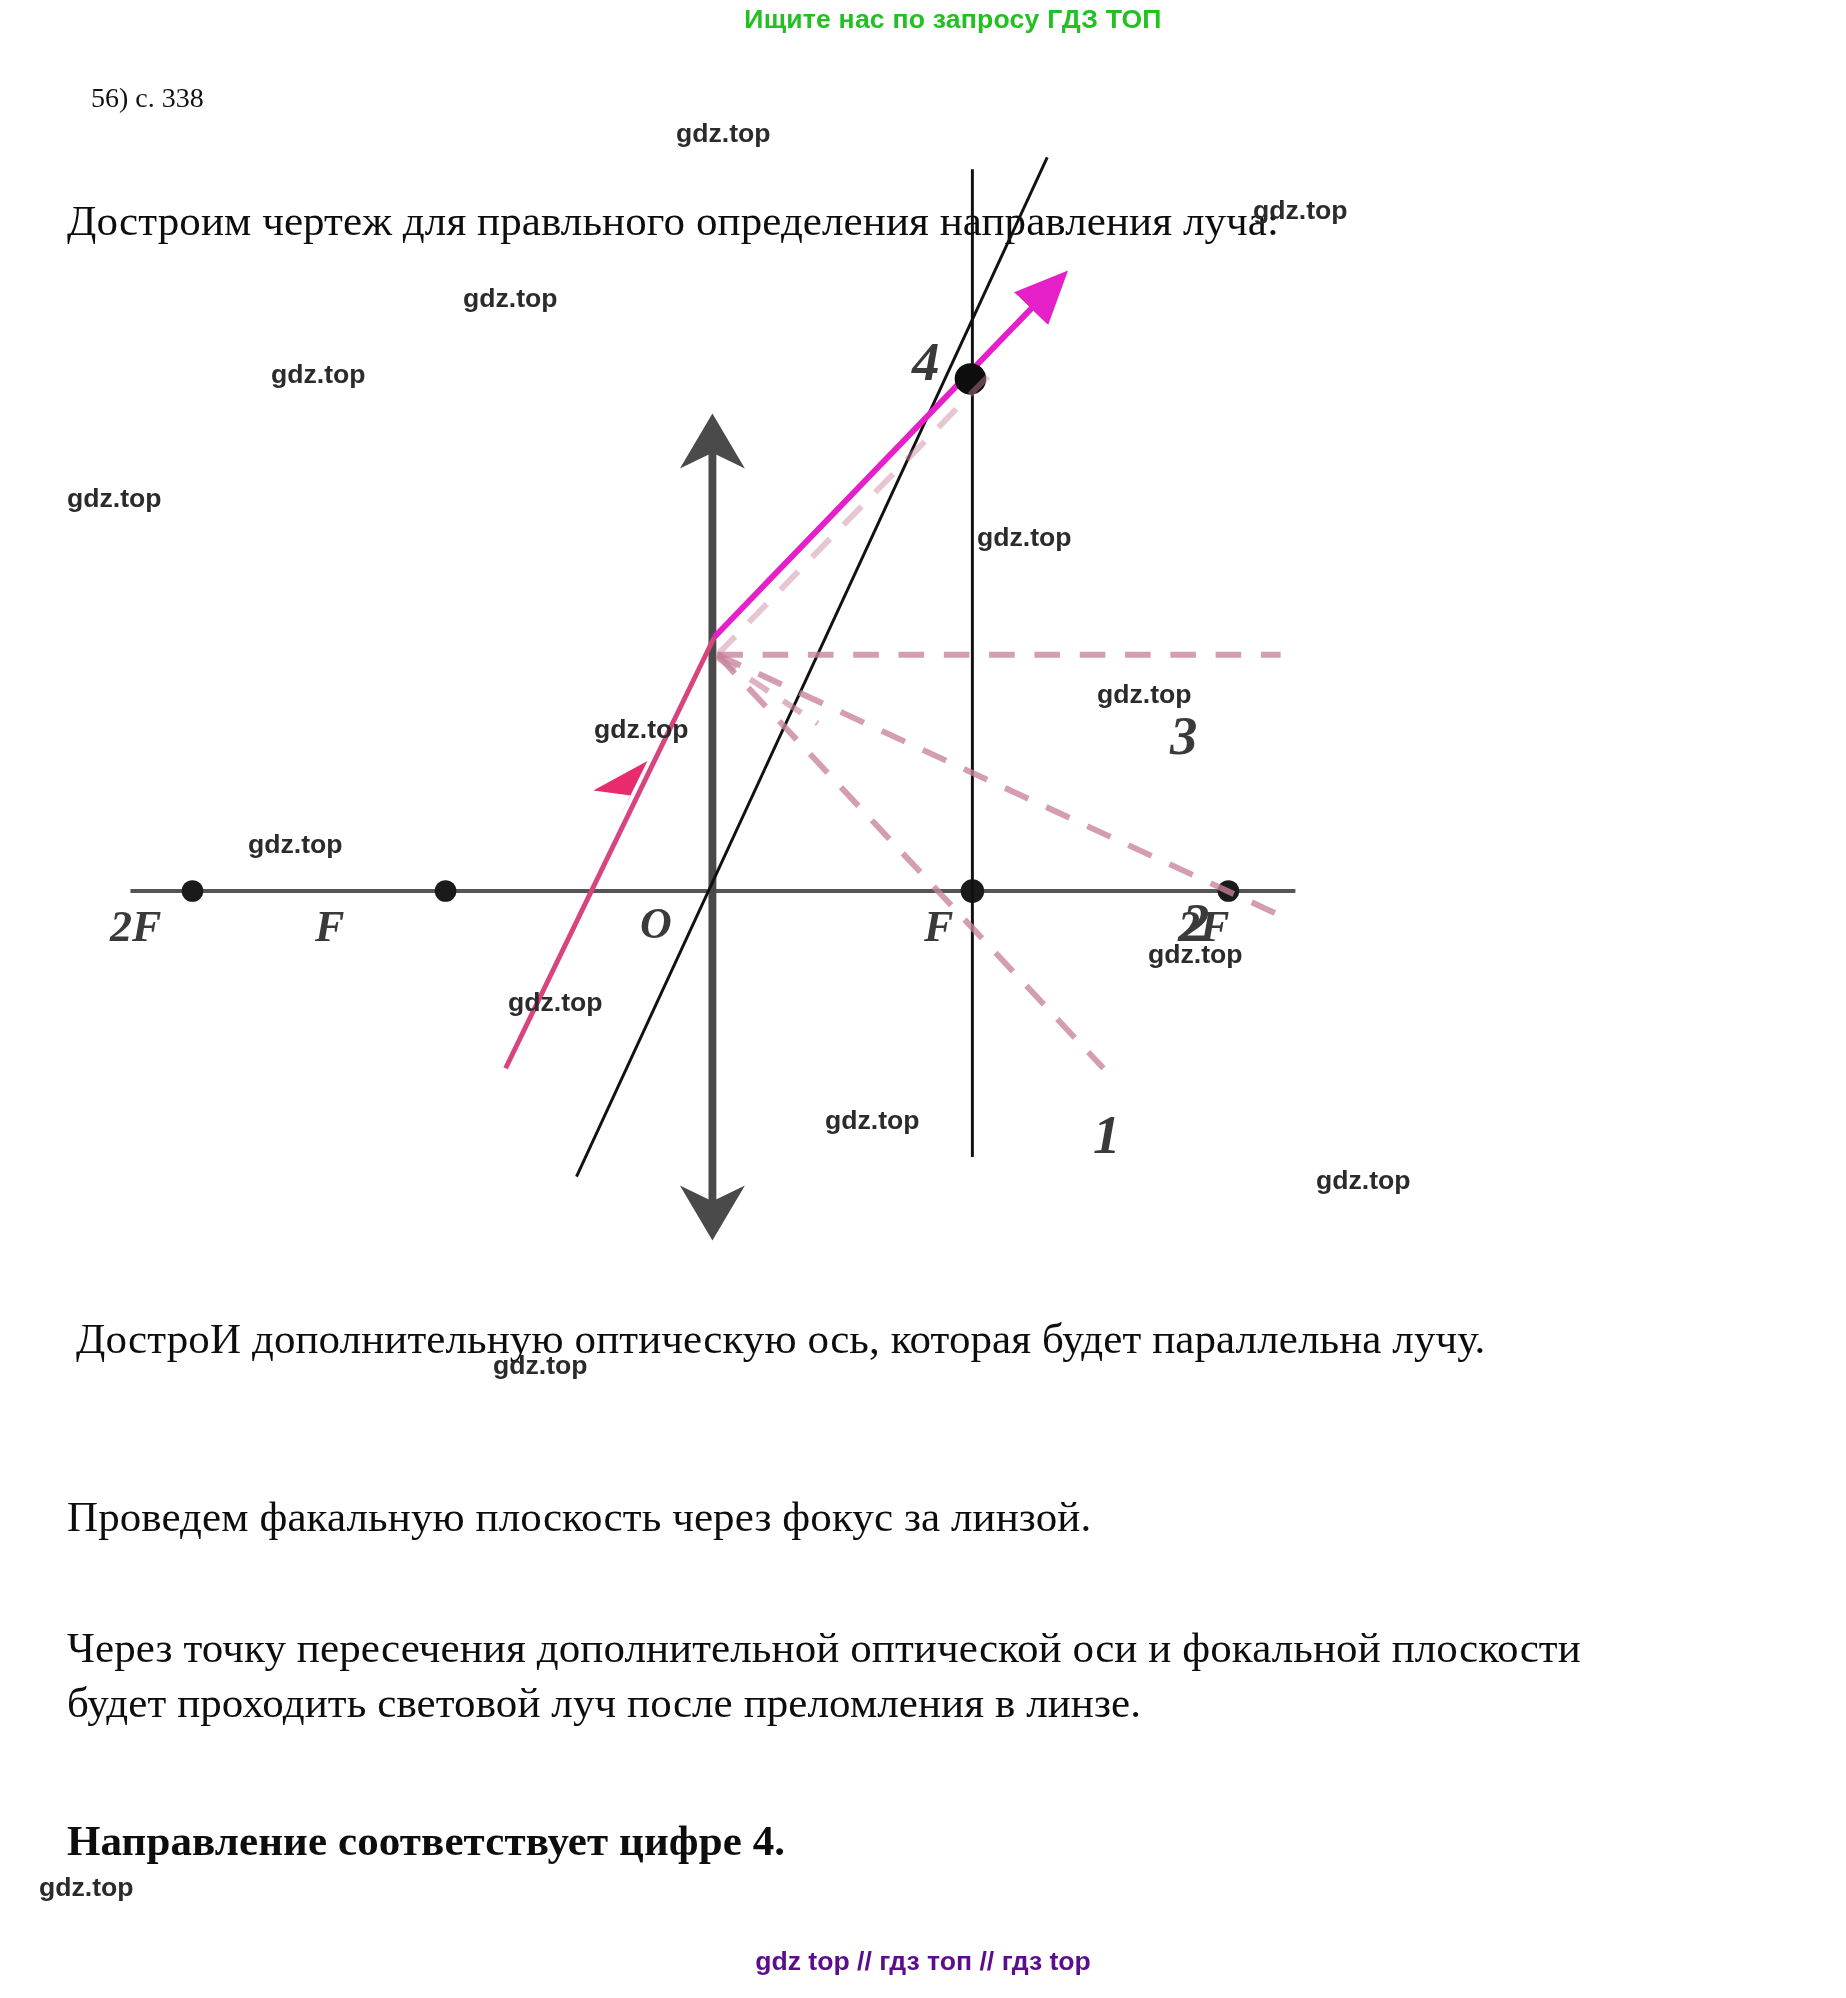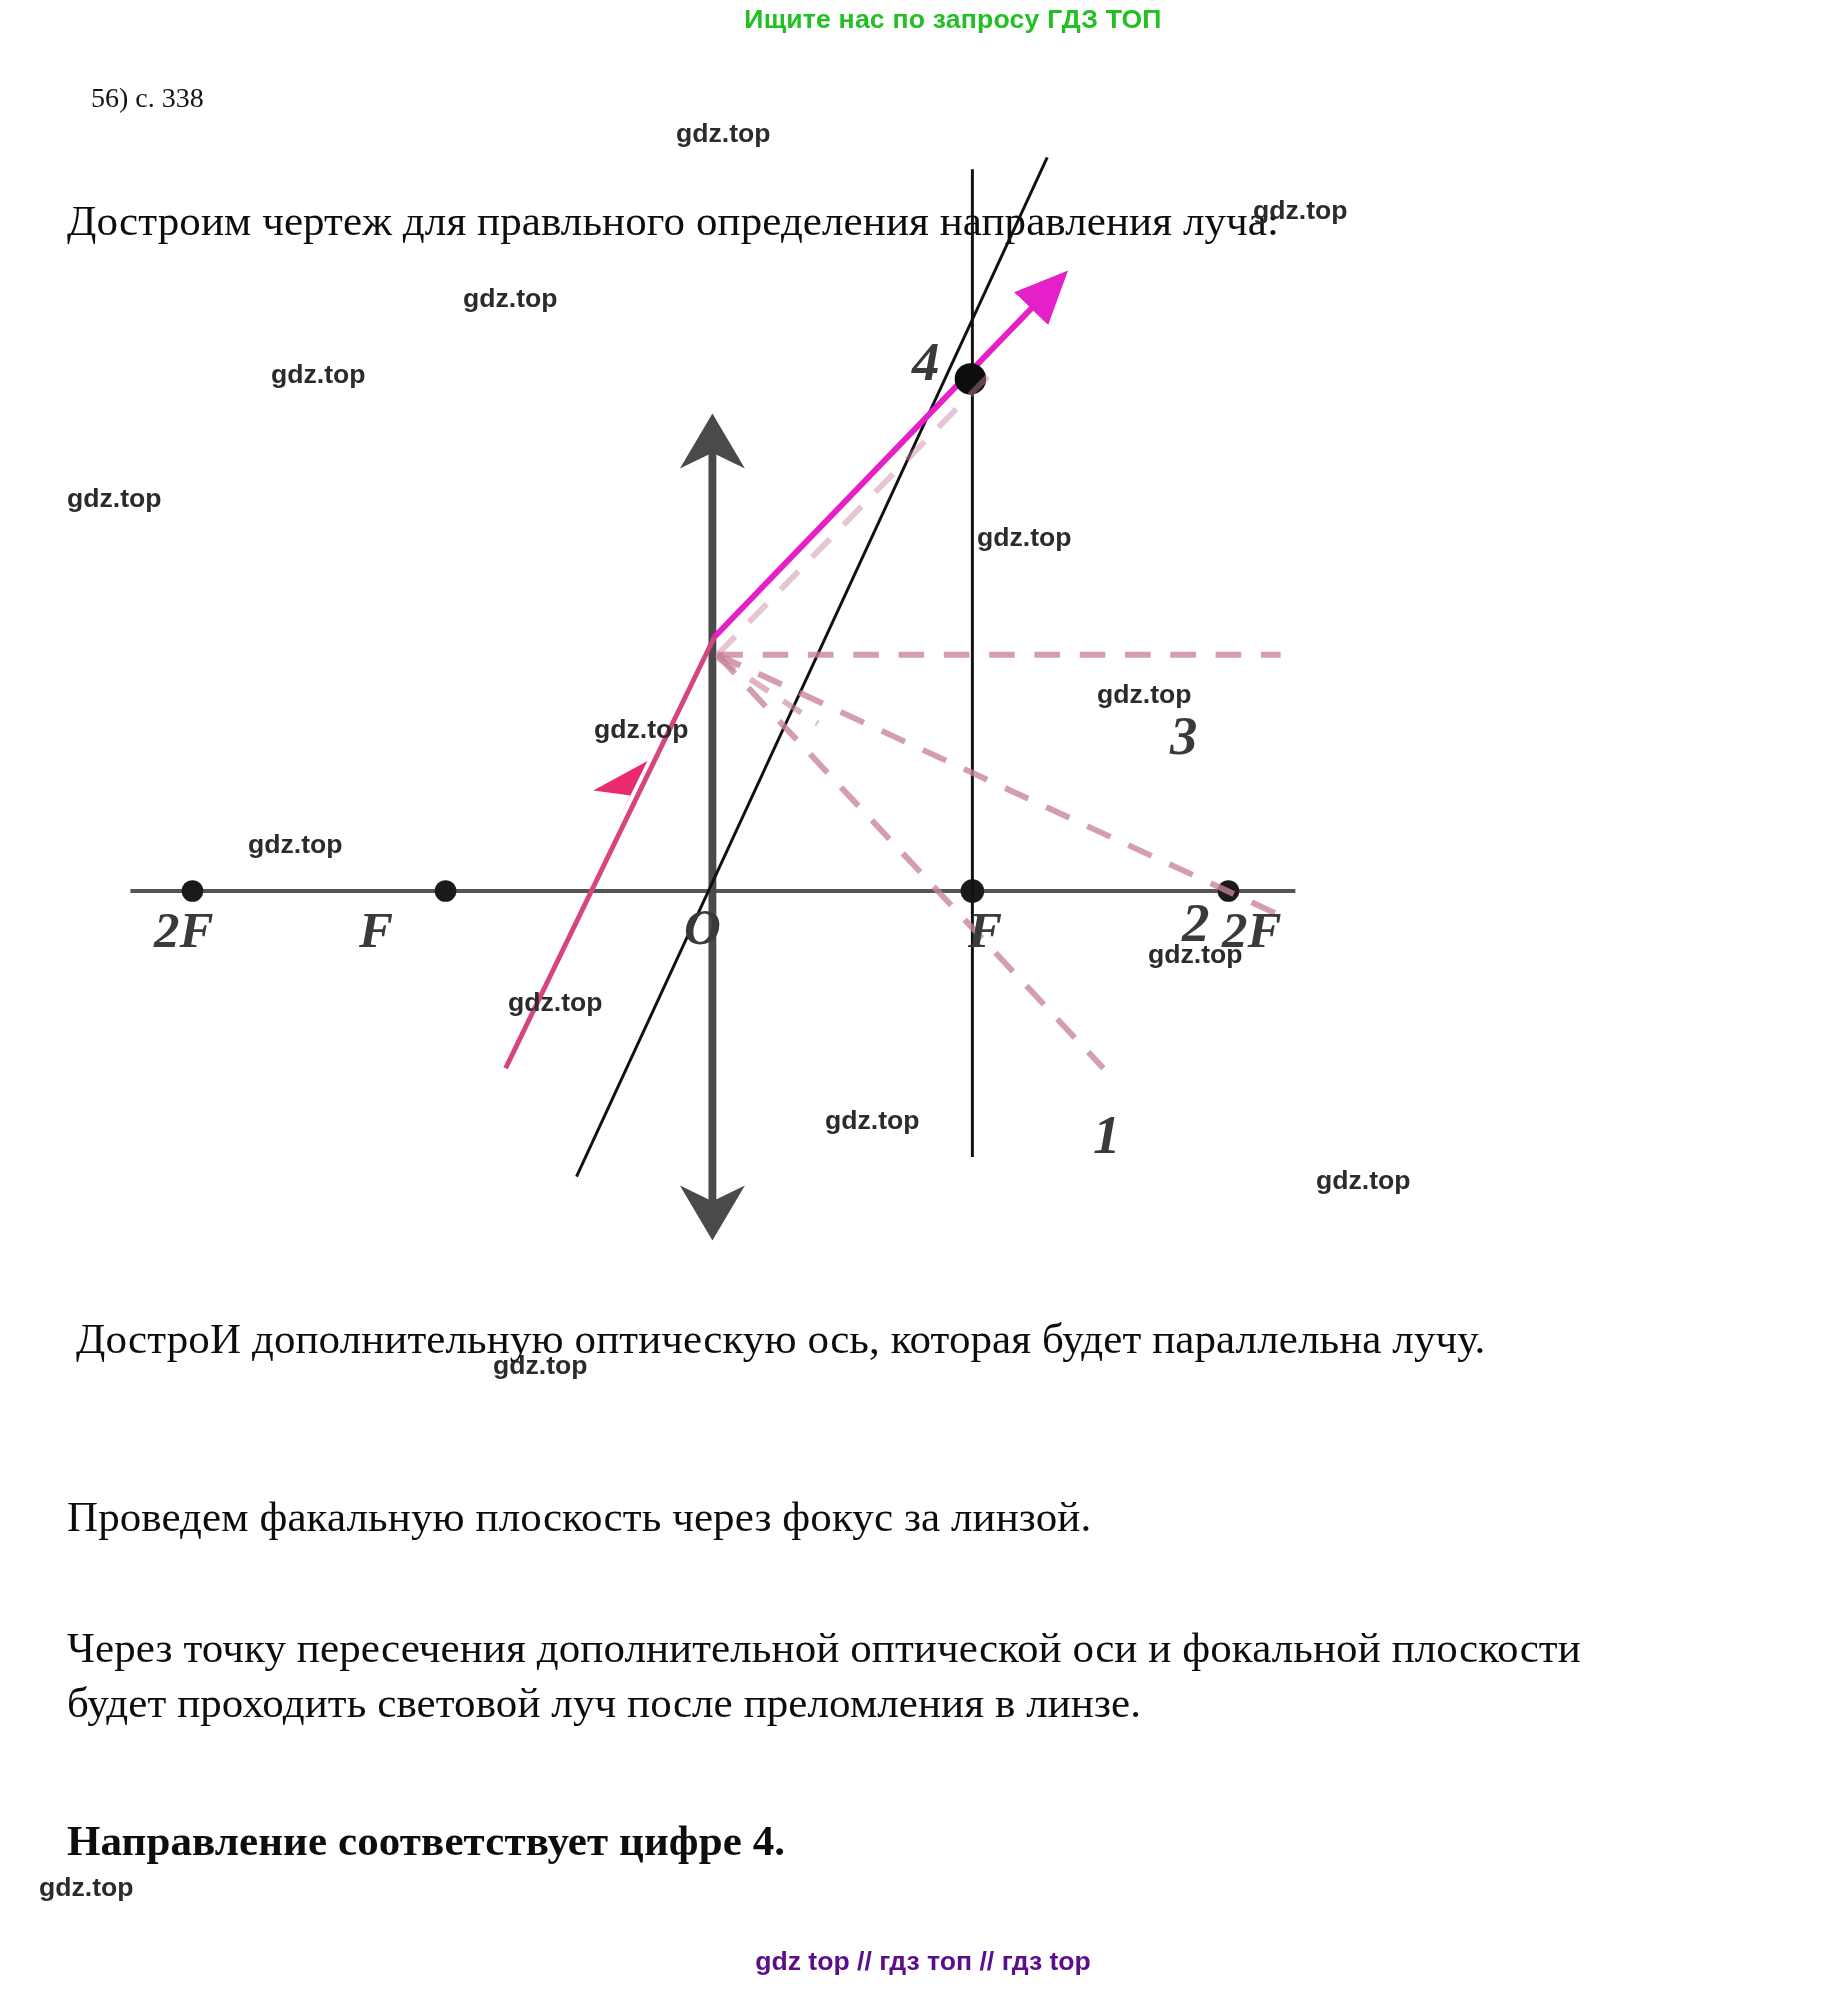--- a/index.html
+++ b/index.html
@@ -97,21 +97,21 @@
   .figure svg { display: block; }
 
   .lbl {
     position: absolute;
     font-family: "Liberation Serif", serif;
     font-style: italic;
     font-weight: 700;
     color: #3a3a3a;
     white-space: nowrap;
   }
-  .lbl-big { font-size: 51px; margin-left: 44px; }
+  .lbl-big { font-size: 44px; }
   .lbl-num { font-size: 55px; }
 </style>
 </head>
 <body>
 
 <div class="page">
 
   <div class="promo-header">Ищите нас по запросу ГДЗ ТОП</div>
 
   <div class="task-number">56) с. 338</div>

